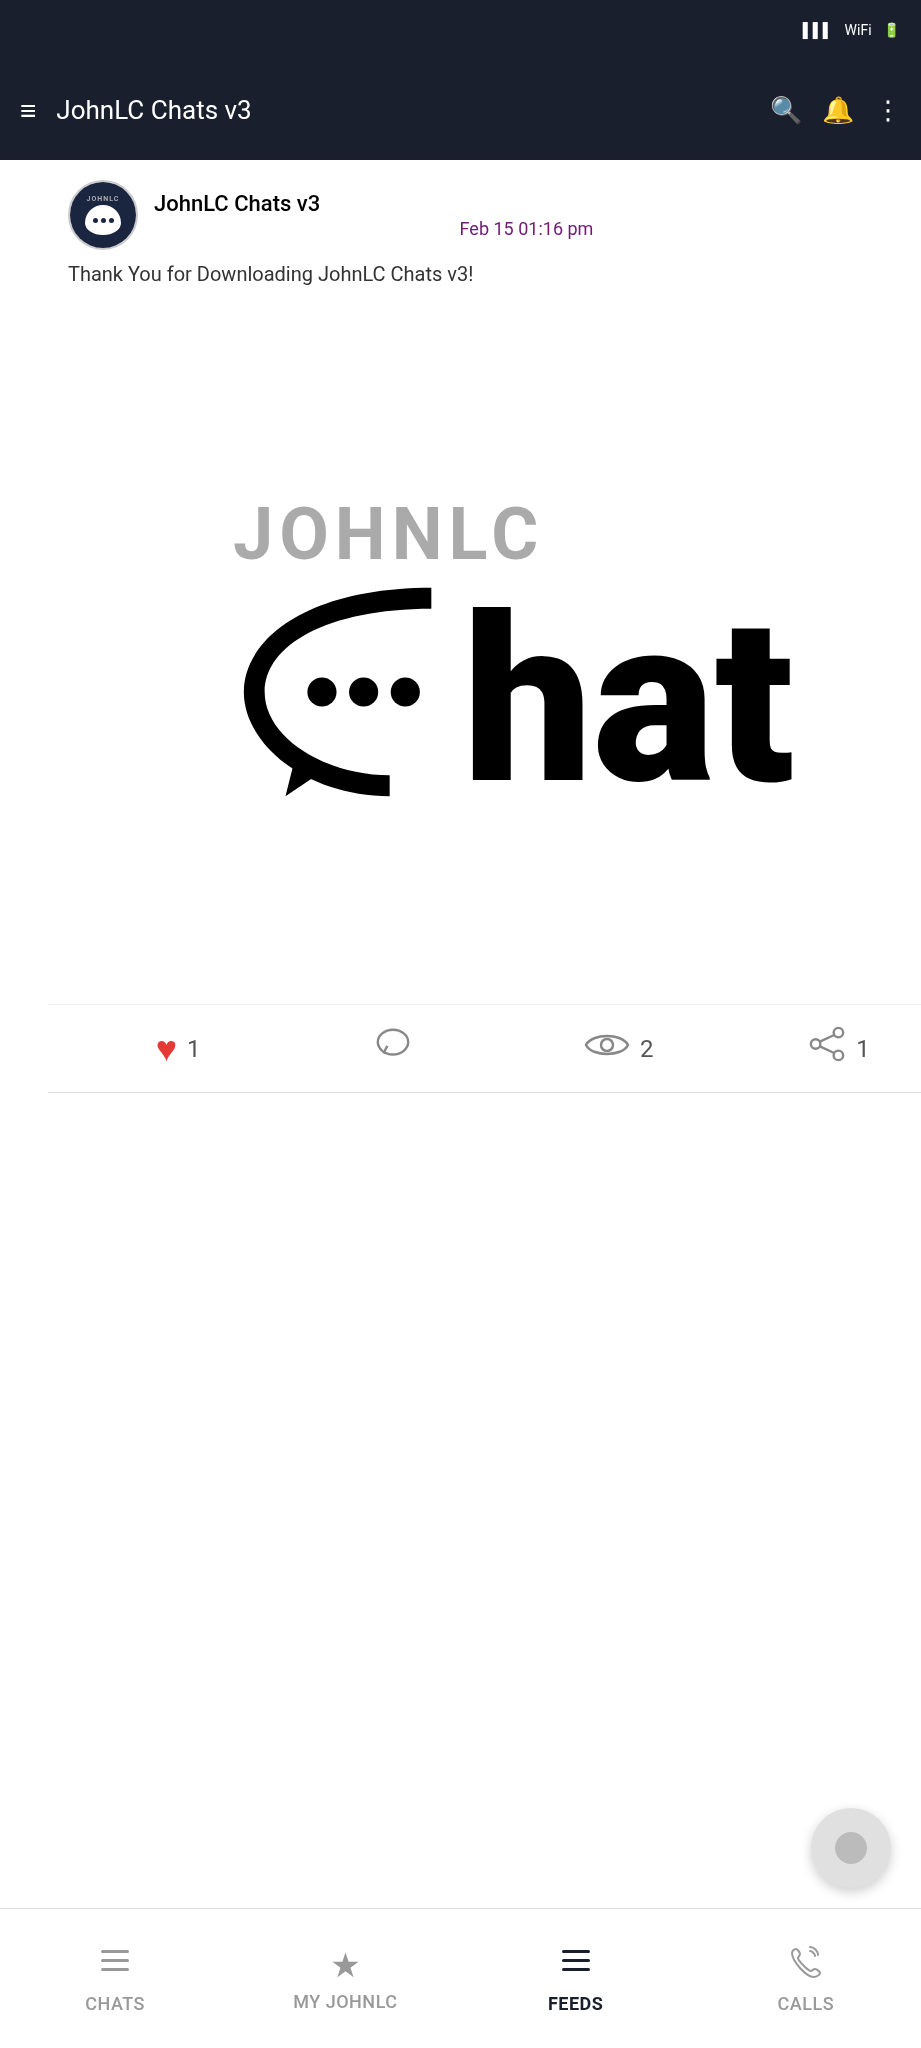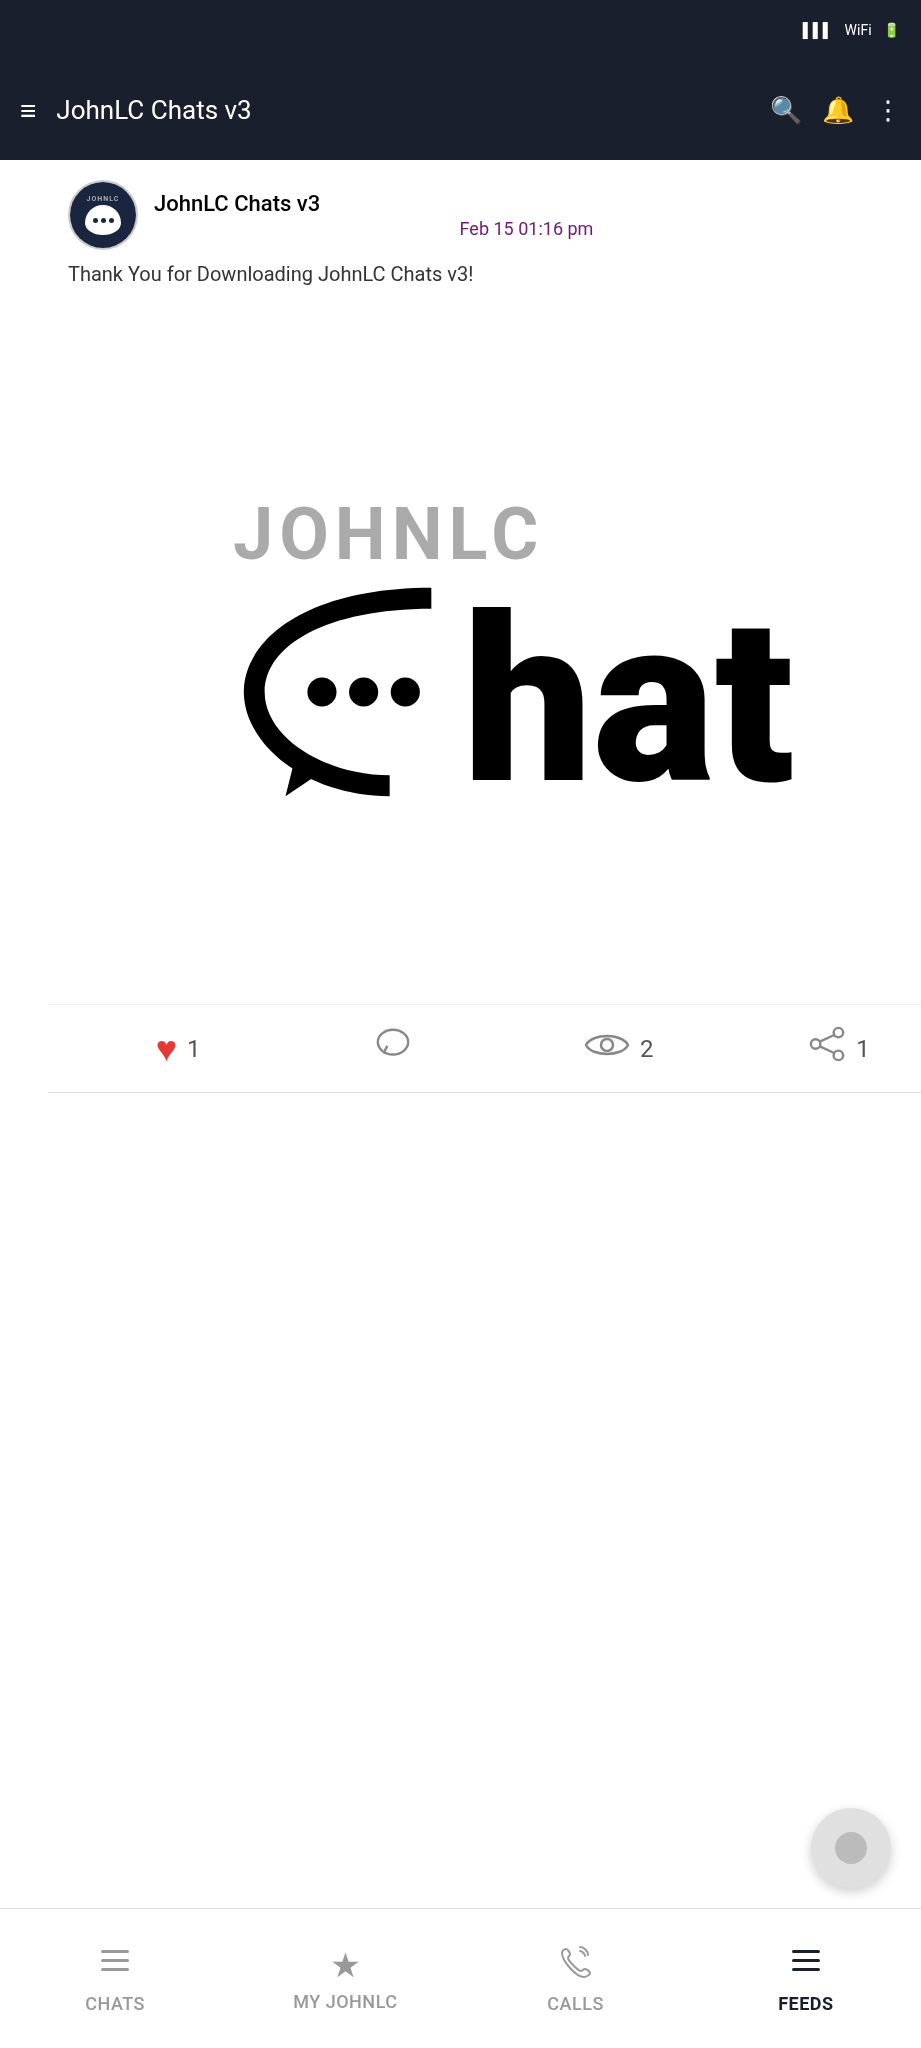--- a/index.html
+++ b/index.html
@@ -458,36 +458,36 @@
       </svg>
     </span>
     <span class="nav-label" style="color:#999;">CHATS</span>
   </div>
 
   <div class="bottom-nav-item">
     <span class="nav-icon" style="color:#999;">★</span>
     <span class="nav-label" style="color:#999;">MY JOHNLC</span>
   </div>
 
-  <div class="bottom-nav-item">
-    <span class="nav-icon">
-      <svg width="36" height="36" viewBox="0 0 36 36" fill="none" xmlns="http://www.w3.org/2000/svg">
-        <path d="M8 6 C9 6, 12 9, 12 11 C12 12.5, 10 14, 10 15 C10 17, 14 21, 16 23 C18 25, 21 28, 23 28 C24 28, 25.5 26, 27 26 C29 26, 32 29, 32 30 C32 32, 28 34, 26 34 C18 34, 4 18, 4 10 C4 8, 6 6, 8 6Z" stroke="#999" stroke-width="2" fill="none"></path>
-
-        <path d="M22 4 C26 4, 30 8, 30 12" stroke="#999" stroke-width="2" fill="none" stroke-linecap="round"></path>
-        <path d="M22 8 C24 8, 27 11, 27 13" stroke="#999" stroke-width="2" fill="none" stroke-linecap="round"></path>
-      </svg>
-    </span>
-    <span class="nav-label" style="color:#999;">CALLS</span>
-  </div>
-
   <div class="bottom-nav-item active">
     <span class="nav-icon">
       <svg width="36" height="36" viewBox="0 0 36 36" fill="none" xmlns="http://www.w3.org/2000/svg">
         <rect x="4" y="7" width="28" height="3" rx="1.5" fill="#1a1f2e"></rect>
         <rect x="4" y="16" width="28" height="3" rx="1.5" fill="#1a1f2e"></rect>
         <rect x="4" y="25" width="28" height="3" rx="1.5" fill="#1a1f2e"></rect>
       </svg>
     </span>
     <span class="nav-label" style="color:#1a1f2e; font-weight:700;">FEEDS</span>
   </div>
 
+  <div class="bottom-nav-item">
+    <span class="nav-icon">
+      <svg width="36" height="36" viewBox="0 0 36 36" fill="none" xmlns="http://www.w3.org/2000/svg">
+        <path d="M8 6 C9 6, 12 9, 12 11 C12 12.5, 10 14, 10 15 C10 17, 14 21, 16 23 C18 25, 21 28, 23 28 C24 28, 25.5 26, 27 26 C29 26, 32 29, 32 30 C32 32, 28 34, 26 34 C18 34, 4 18, 4 10 C4 8, 6 6, 8 6Z" stroke="#999" stroke-width="2" fill="none"></path>
+
+        <path d="M22 4 C26 4, 30 8, 30 12" stroke="#999" stroke-width="2" fill="none" stroke-linecap="round"></path>
+        <path d="M22 8 C24 8, 27 11, 27 13" stroke="#999" stroke-width="2" fill="none" stroke-linecap="round"></path>
+      </svg>
+    </span>
+    <span class="nav-label" style="color:#999;">CALLS</span>
+  </div>
+
 </div>
 
 </body></html>

